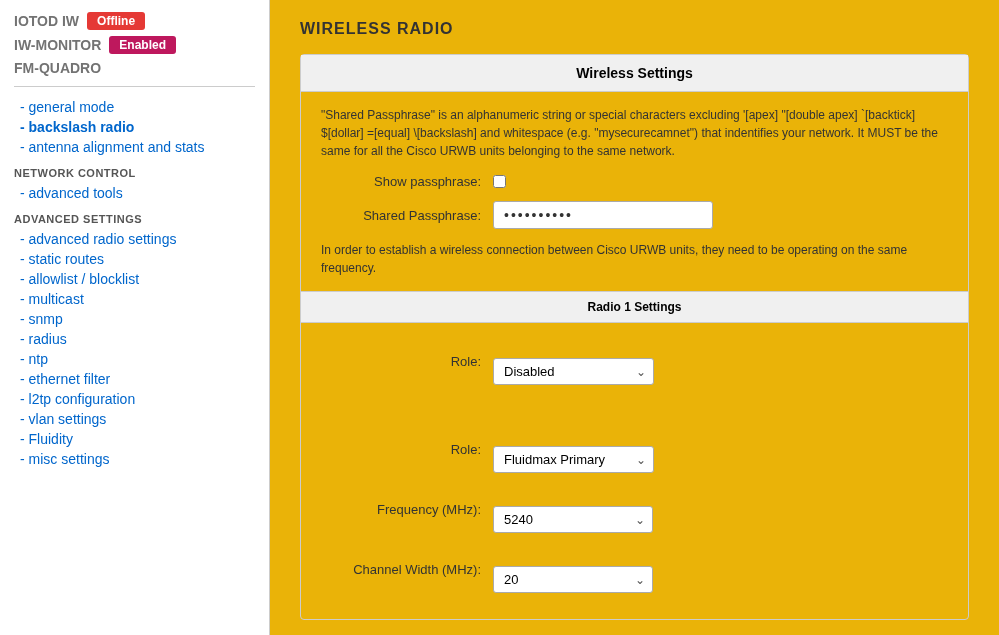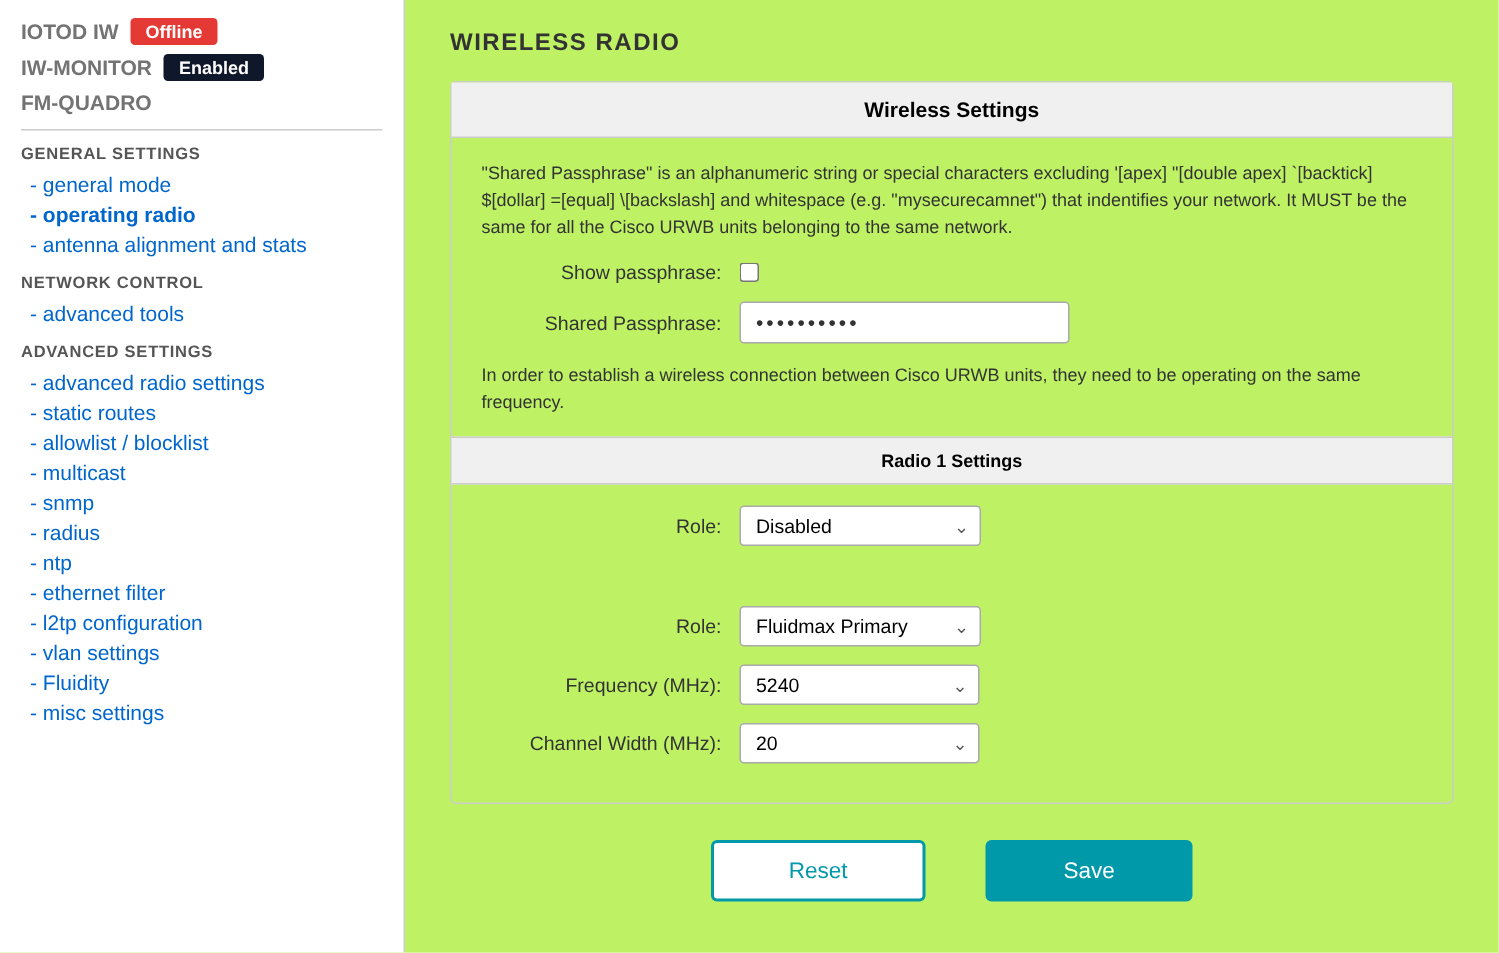--- a/index.html
+++ b/index.html
@@ -26,21 +26,21 @@
       margin-right: 8px;
     }
     .badge {
       padding: 2px 10px;
       border-radius: 3px;
       font-size: 12px;
       font-weight: bold;
       color: #fff;
     }
     .badge-offline { background: #e53935; }
-    .badge-enabled { background: #0f172a; }
+    .badge-enabled { background: #be185d; }
     .sidebar-divider { border: none; border-top: 1px solid #ccc; margin: 10px 0; }
     .sidebar-section-label {
       font-size: 11px;
       font-weight: bold;
       color: #555;
       margin: 10px 0 4px 0;
       letter-spacing: 0.5px;
     }
     .sidebar-link {
       display: block;
@@ -50,21 +50,21 @@
       font-size: 14px;
       cursor: pointer;
     }
     .sidebar-link.active { font-weight: bold; }
 
     
     .main {
       flex: 1;
       padding: 20px 30px;
       overflow-y: auto;
-      background: #bef264;
+      background: #eab308;
     }
     .page-title {
       font-size: 16px;
       font-weight: bold;
       color: #333;
       letter-spacing: 1px;
       margin-bottom: 16px;
     }
     .card {
       border: 1px solid #ccc;
@@ -130,20 +130,21 @@
       font-weight: bold;
       font-size: 12px;
       text-align: center;
     }
     .section-body {
       padding: 14px 20px;
     }
     .select-wrapper {
       position: relative;
       display: inline-block;
+      margin-top: 21px;
     }
     .form-select {
       appearance: none;
       -webkit-appearance: none;
       border: 1px solid #aaa;
       border-radius: 3px;
       padding: 5px 30px 5px 10px;
       font-size: 13px;
       background: #fff;
       cursor: pointer;
@@ -193,23 +194,22 @@
   <div class="sidebar-device">
     <span class="sidebar-device-name">IW-MONITOR</span>
     <span class="badge badge-enabled">Enabled</span>
   </div>
   <div class="sidebar-device">
     <span class="sidebar-device-name">FM-QUADRO</span>
   </div>
 
   <hr class="sidebar-divider">
 
-  <div class="sidebar-section-label">GENERAL SETTINGS</div>
   <a class="sidebar-link">- general mode</a>
-  <a class="sidebar-link active">- operating radio</a>
+  <a class="sidebar-link active">- backslash radio</a>
   <a class="sidebar-link">- antenna alignment and stats</a>
 
   <div class="sidebar-section-label">NETWORK CONTROL</div>
   <a class="sidebar-link">- advanced tools</a>
 
   <div class="sidebar-section-label">ADVANCED SETTINGS</div>
   <a class="sidebar-link">- advanced radio settings</a>
   <a class="sidebar-link">- static routes</a>
   <a class="sidebar-link">- allowlist / blocklist</a>
   <a class="sidebar-link">- multicast</a>

